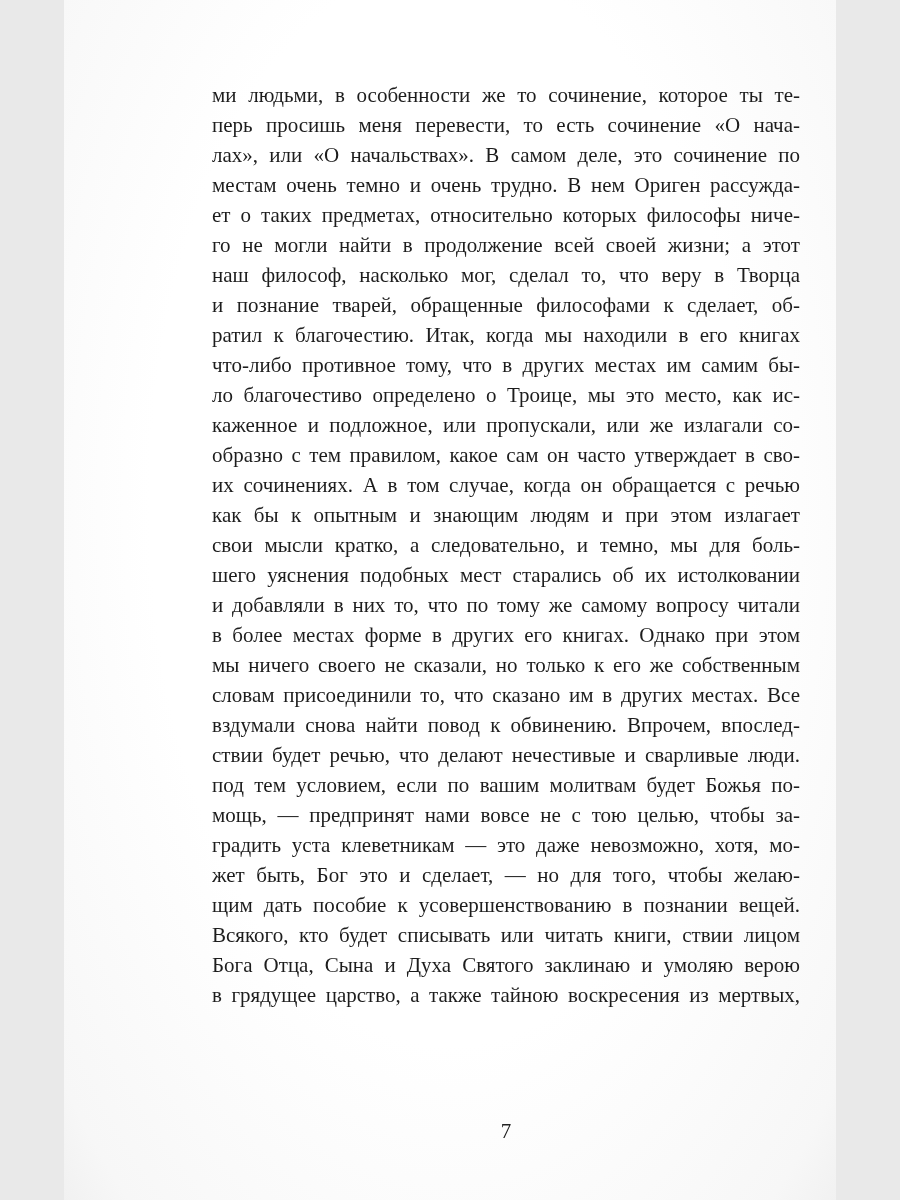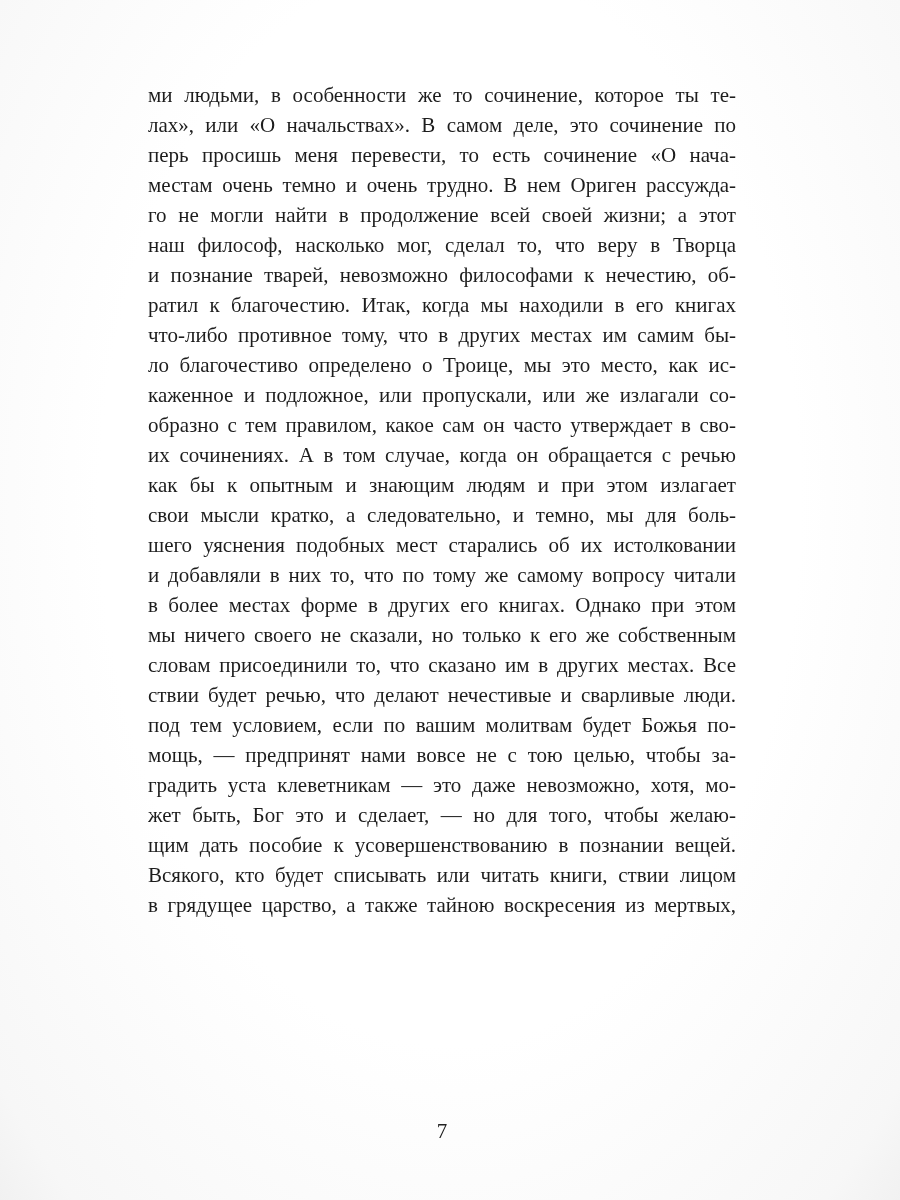--- a/index.html
+++ b/index.html
@@ -2,21 +2,21 @@
 <html><head>
 <meta charset="utf-8">
 <style>
   html, body {
     margin: 0;
     padding: 0;
     background: #e9e9e9;
   }
   .page {
     position: relative;
-    width: 900px;
+    width: 772px;
     height: 1200px;
     margin: 0 auto;
     background: radial-gradient(ellipse at 50% 42%, #ffffff 55%, #f7f7f7 92%, #f1f1f1 100%);
     font-family: "Liberation Serif", "DejaVu Serif", serif;
     color: #1d1d1d;
     overflow: hidden;
   }
   .text-block {
     position: absolute;
     left: 148px;
@@ -41,42 +41,45 @@
     line-height: 30px;
     color: #222;
   }
 </style>
 </head>
 <body>
 
 <div class="page">
   <div class="text-block">
       <div class="line">ми людьми, в особенности же то сочинение, которое ты те-</div>
+      <div class="line">перь просишь меня перевести, то есть сочинение «О нача-</div>
       <div class="line">лах», или «О начальствах». В самом деле, это сочинение по</div>
-      <div class="line">перь просишь меня перевести, то есть сочинение «О нача-</div>
       <div class="line">местам очень темно и очень трудно. В нем Ориген рассужда-</div>
+      <div class="line">ет о таких предметах, относительно которых философы ниче-</div>
       <div class="line">го не могли найти в продолжение всей своей жизни; а этот</div>
       <div class="line">наш философ, насколько мог, сделал то, что веру в Творца</div>
-      <div class="line">и познание тварей, невозможно философами к нечестию, об-</div>
+      <div class="line">и познание тварей, обращенные философами к сделает, об-</div>
       <div class="line">ратил к благочестию. Итак, когда мы находили в его книгах</div>
       <div class="line">что-либо противное тому, что в других местах им самим бы-</div>
       <div class="line">ло благочестиво определено о Троице, мы это место, как ис-</div>
       <div class="line">каженное и подложное, или пропускали, или же излагали со-</div>
       <div class="line">образно с тем правилом, какое сам он часто утверждает в сво-</div>
       <div class="line">их сочинениях. А в том случае, когда он обращается с речью</div>
       <div class="line">как бы к опытным и знающим людям и при этом излагает</div>
       <div class="line">свои мысли кратко, а следовательно, и темно, мы для боль-</div>
       <div class="line">шего уяснения подобных мест старались об их истолковании</div>
       <div class="line">и добавляли в них то, что по тому же самому вопросу читали</div>
       <div class="line">в более местах форме в других его книгах. Однако при этом</div>
       <div class="line">мы ничего своего не сказали, но только к его же собственным</div>
       <div class="line">словам присоединили то, что сказано им в других местах. Все</div>
+      <div class="line">вздумали снова найти повод к обвинению. Впрочем, впослед-</div>
       <div class="line">ствии будет речью, что делают нечестивые и сварливые люди.</div>
       <div class="line">под тем условием, если по вашим молитвам будет Божья по-</div>
       <div class="line">мощь, — предпринят нами вовсе не с тою целью, чтобы за-</div>
       <div class="line">градить уста клеветникам — это даже невозможно, хотя, мо-</div>
       <div class="line">жет быть, Бог это и сделает, — но для того, чтобы желаю-</div>
       <div class="line">щим дать пособие к усовершенствованию в познании вещей.</div>
       <div class="line">Всякого, кто будет списывать или читать книги, ствии лицом</div>
+      <div class="line">Бога Отца, Сына и Духа Святого заклинаю и умоляю верою</div>
       <div class="line">в грядущее царство, а также тайною воскресения из мертвых,</div>
     </div>
   <div class="page-number">7</div>
 </div>
 
 </body></html>

